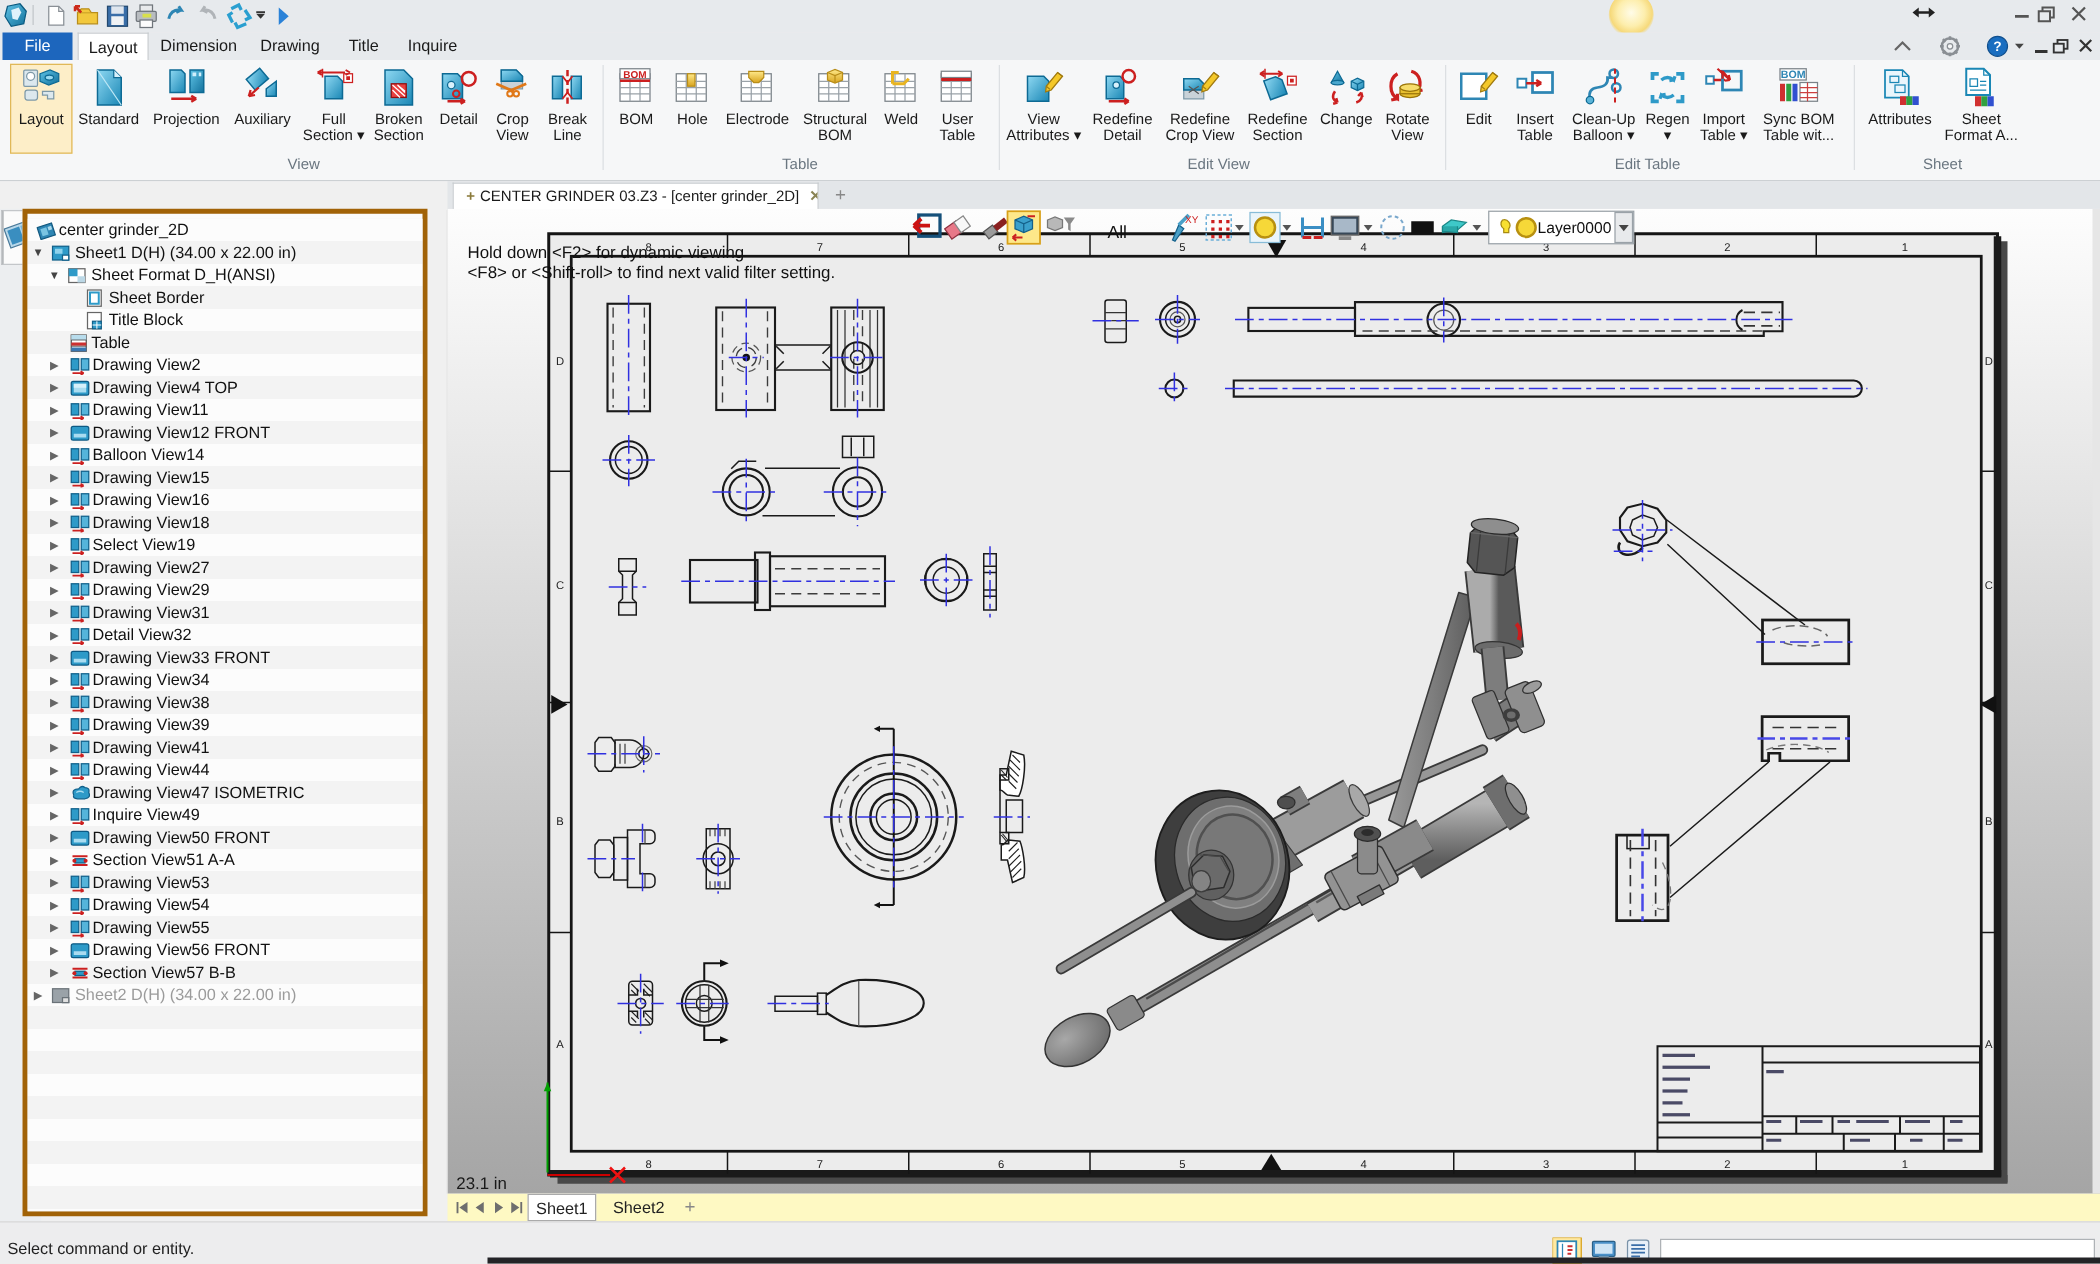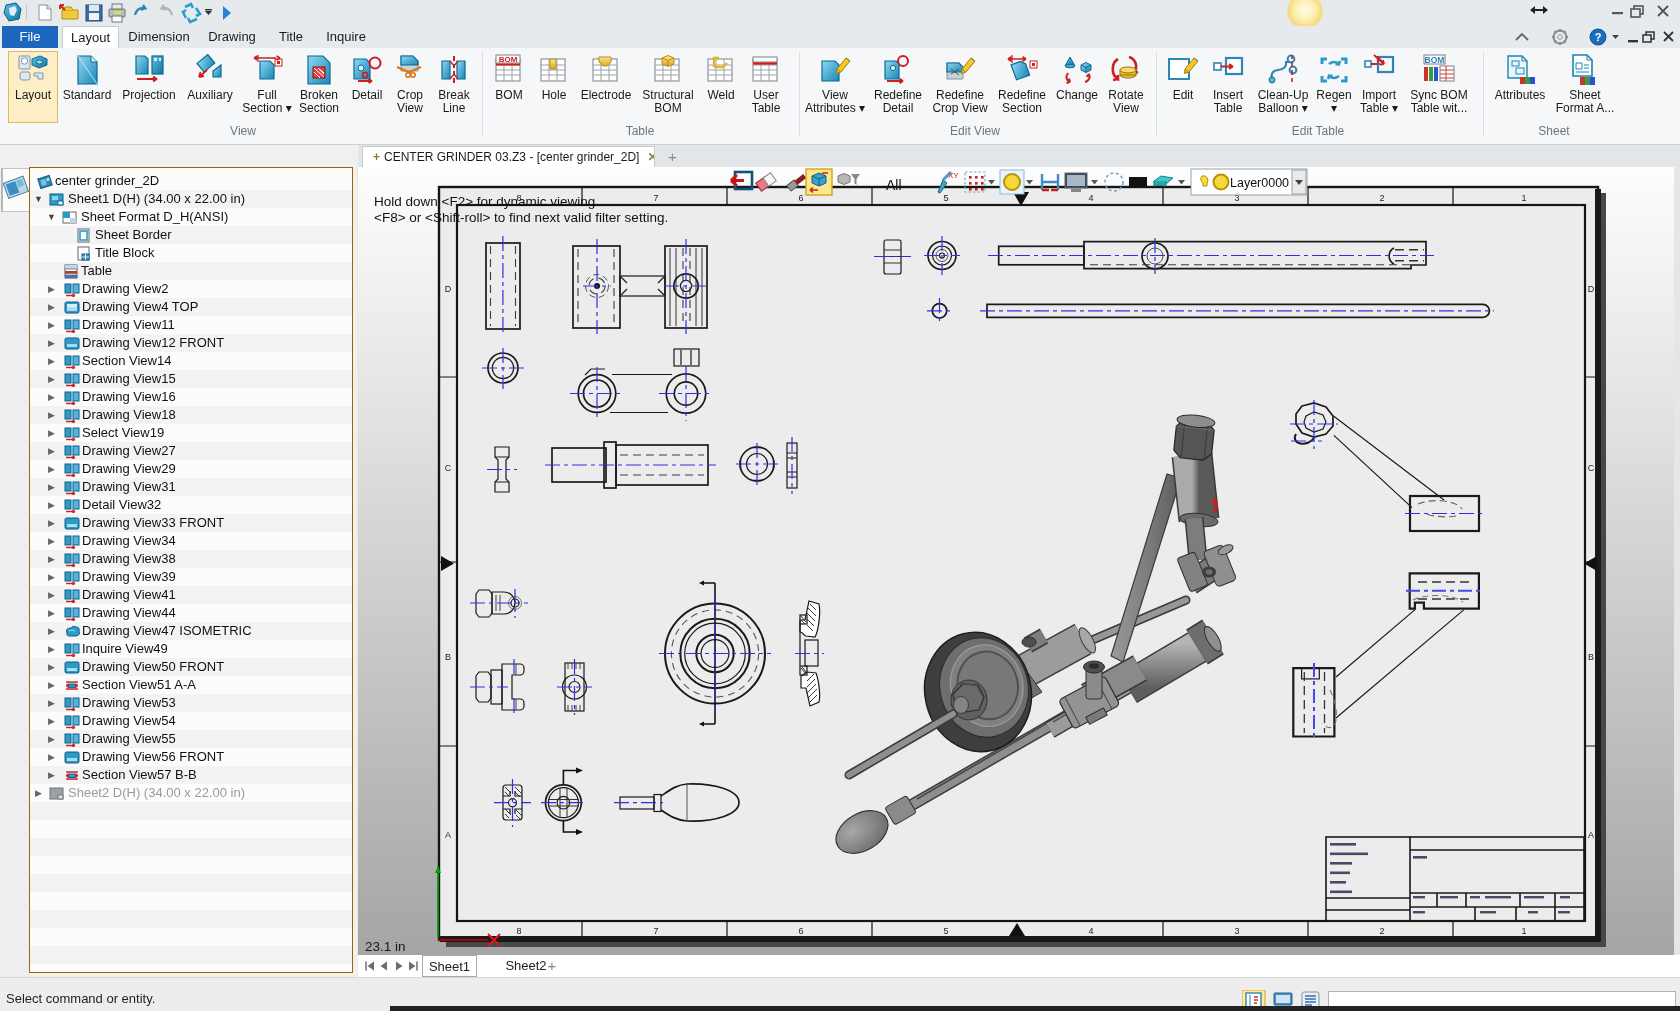--- a/index.html
+++ b/index.html
@@ -9,32 +9,32 @@
 .mtab{position:absolute;top:0;height:22px;font-size:13px;color:#1a1a1a;text-align:center;line-height:22px}
 #ribbon{left:0;top:48px;width:1680px;height:97px;background:#f6f7f8;border-bottom:1px solid #ccd0d3}
 .rb{position:absolute;top:4px;text-align:center;font-size:12px;line-height:13px;color:#1a1a1a}
 .rb svg{display:block;margin:1px auto 2px auto}
 .gsep{position:absolute;top:4px;height:84px;width:1px;background:#dcdfe2}
 .glab{position:absolute;top:76px;font-size:12px;color:#6a7680;text-align:center}
 #docbar{left:0;top:145px;width:1680px;height:23px;background:#e3e6e9}
 
 #mgr{left:0;top:145px;width:358px;height:832px;background:#f0f0f0;font-size:13px}
 #mgrhead{position:absolute;left:0;top:0;width:358px;height:23px;color:#222;}
-#tree{position:absolute;left:29px;top:22px;width:324px;height:806px;background:#fbfbfb;border:1px solid #a16207;overflow:hidden}
+#tree{position:absolute;left:18px;top:22px;width:324px;height:806px;background:#fbfbfb;border:4px solid #a16207;overflow:hidden}
 .stripes{position:absolute;left:0;top:4px;width:322px;height:800px;background:repeating-linear-gradient(180deg,#fcfcfc 0 18px,#f3f3f3 18px 36px)}
 .trow{position:absolute;left:0;width:322px;height:18px;line-height:18px;white-space:nowrap;color:#111}
 .trow svg{vertical-align:-3px}
 .gray{color:#9b9b9b}
 #lstrip{position:absolute;left:0;top:22px;width:33px;height:810px;background:#eceef0}
 #ltab{position:absolute;left:1px;top:1px;width:31px;height:44px;background:#fbfbfb;border:1px solid #c3c6c9;border-left:2px solid #b5b8bb}
 
 #cgap{left:357px;top:168px;width:7px;height:787px;background:#e8e8e8}
 #canvas{left:358px;top:167px;width:1322px;height:788px}
 
-#stabs{left:358px;top:955px;width:1322px;height:22px;background:#ffffff;font-size:13px;color:#222}
+#stabs{left:358px;top:955px;width:1322px;height:22px;background:#fef9c3;font-size:13px;color:#222}
 .stab{position:absolute;top:0;height:22px;line-height:21px;text-align:center}
 
 #sbar{left:0;top:977px;width:1680px;height:34px;background:#ededee;border-top:1px solid #d8d8d8;font-size:13px;color:#222}
 #taskstrip{left:390px;top:1006px;width:1290px;height:5px;background:#232326}
 </style></head><body>
 <svg width="0" height="0" style="position:absolute">
     <defs>
 <linearGradient id="bg1" x1="0" y1="0" x2="1" y2="1">
         <stop offset="0" stop-color="#8ed8f2"></stop>
         <stop offset="1" stop-color="#1a87b5"></stop>
@@ -494,21 +494,21 @@
         <span style="position:absolute;left:34px;top:1px"><svg width="16" height="15" viewBox="0 0 16 15">
             <use href="#icoFront"></use>
           </svg></span>
         <span style="position:absolute;left:52px">Drawing View12 FRONT</span>
       </div>
       <div class="trow" style="top:184px">
         <span style="position:absolute;left:18px;top:0;color:#666;font-size:9px">▶</span>
         <span style="position:absolute;left:34px;top:1px"><svg width="16" height="15" viewBox="0 0 16 15">
             <use href="#icoView"></use>
           </svg></span>
-        <span style="position:absolute;left:52px">Section View14</span>
+        <span style="position:absolute;left:52px">Balloon View14</span>
       </div>
       <div class="trow" style="top:202px">
         <span style="position:absolute;left:18px;top:0;color:#666;font-size:9px">▶</span>
         <span style="position:absolute;left:34px;top:1px"><svg width="16" height="15" viewBox="0 0 16 15">
             <use href="#icoView"></use>
           </svg></span>
         <span style="position:absolute;left:52px">Drawing View15</span>
       </div>
       <div class="trow" style="top:220px">
         <span style="position:absolute;left:18px;top:0;color:#666;font-size:9px">▶</span>
@@ -1029,21 +1029,21 @@
 <g fill="#6e6e6e">
         <path d="M3 1.5 v9" stroke="#6e6e6e" stroke-width="1.5"></path>
         <path d="M11 1.5 l-6.5 4.5 l6.5 4.5 z"></path>
         <path d="M24 1.5 l-6.5 4.5 l6.5 4.5 z"></path>
         <path d="M33 1.5 l6.5 4.5 l-6.5 4.5 z"></path>
         <path d="M46 1.5 l6.5 4.5 l-6.5 4.5 z"></path>
         <path d="M54 1.5 v9" stroke="#6e6e6e" stroke-width="1.5"></path>
       </g>
 </svg>
 <div class="stab" style="left:64px;width:55px;background:#fff;border:1px solid #aaa">Sheet1</div>
-<div class="stab" style="left:143px;width:50px">Sheet2</div>
+<div class="stab" style="left:128px;width:50px">Sheet2</div>
 <div class="stab" style="left:184px;width:20px;color:#888;font-size:15px">+</div>
 </div>
 <div id="sbar" class="abs">
 <span style="position:absolute;left:6px;top:13px">Select command or entity.</span>
 <svg style="position:absolute;left:1242px;top:12px" width="82" height="22">
 <rect x="0" y="0" width="23" height="21" fill="#ffe9a0" stroke="#d8a018"></rect>
 <rect x="4" y="3" width="15" height="15" fill="#fff" stroke="#2e86b4" stroke-width="1.4"></rect>
       <path d="M8 5 v11" stroke="#2e86b4"></path>
       <path d="M12 7 h4 m-4 3 h4 m-4 3 h3" stroke="#cc3030" stroke-width="1.6"></path>
 <rect x="32" y="3" width="18" height="12" rx="1" fill="#4a90c8" stroke="#2a6088"></rect>

